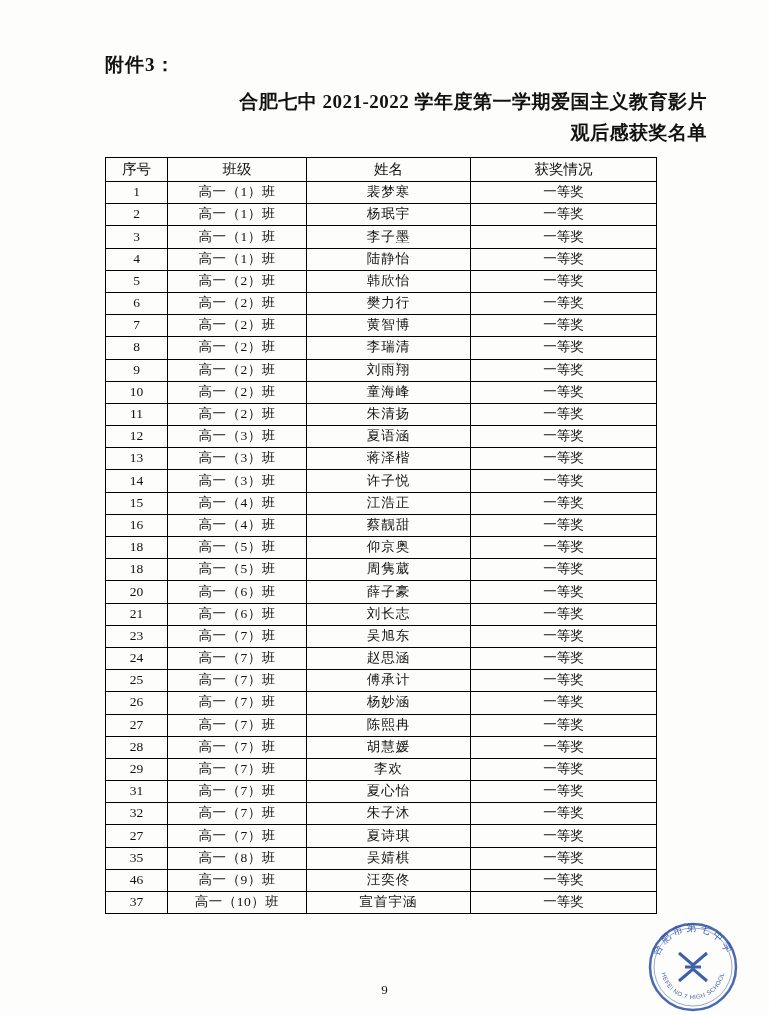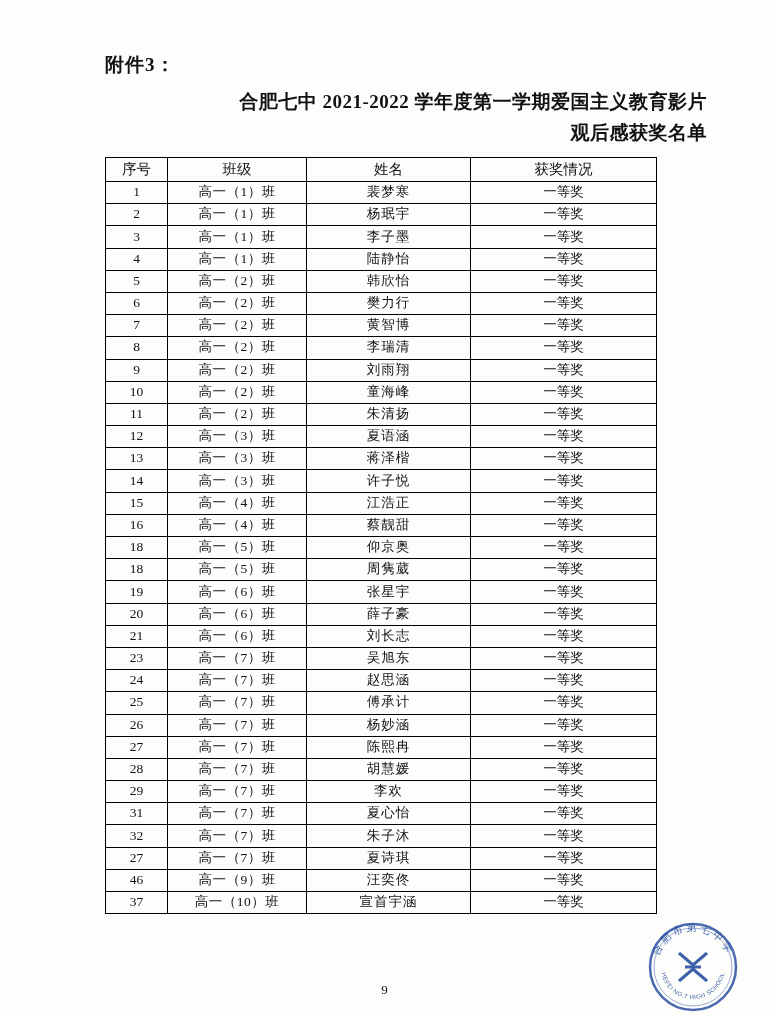--- a/index.html
+++ b/index.html
@@ -225,26 +225,20 @@
           <td class="cell-name">仰京奥</td>
           <td>一等奖</td>
         </tr>
         <tr>
           <td>18</td>
           <td class="cell-class">高一（5）班</td>
           <td class="cell-name">周隽葳</td>
           <td>一等奖</td>
         </tr>
         <tr>
-          <td>19</td>
-          <td class="cell-class">高一（6）班</td>
-          <td class="cell-name">张星宇</td>
-          <td>一等奖</td>
-        </tr>
-        <tr>
           <td>20</td>
           <td class="cell-class">高一（6）班</td>
           <td class="cell-name">薛子豪</td>
           <td>一等奖</td>
         </tr>
         <tr>
           <td>21</td>
           <td class="cell-class">高一（6）班</td>
           <td class="cell-name">刘长志</td>
           <td>一等奖</td>
@@ -300,20 +294,26 @@
         <tr>
           <td>32</td>
           <td class="cell-class">高一（7）班</td>
           <td class="cell-name">朱子沐</td>
           <td>一等奖</td>
         </tr>
         <tr>
           <td>27</td>
           <td class="cell-class">高一（7）班</td>
           <td class="cell-name">夏诗琪</td>
+          <td>一等奖</td>
+        </tr>
+        <tr>
+          <td>35</td>
+          <td class="cell-class">高一（8）班</td>
+          <td class="cell-name">吴婧棋</td>
           <td>一等奖</td>
         </tr>
         <tr>
           <td>46</td>
           <td class="cell-class">高一（9）班</td>
           <td class="cell-name">汪奕佟</td>
           <td>一等奖</td>
         </tr>
         <tr>
           <td>37</td>

